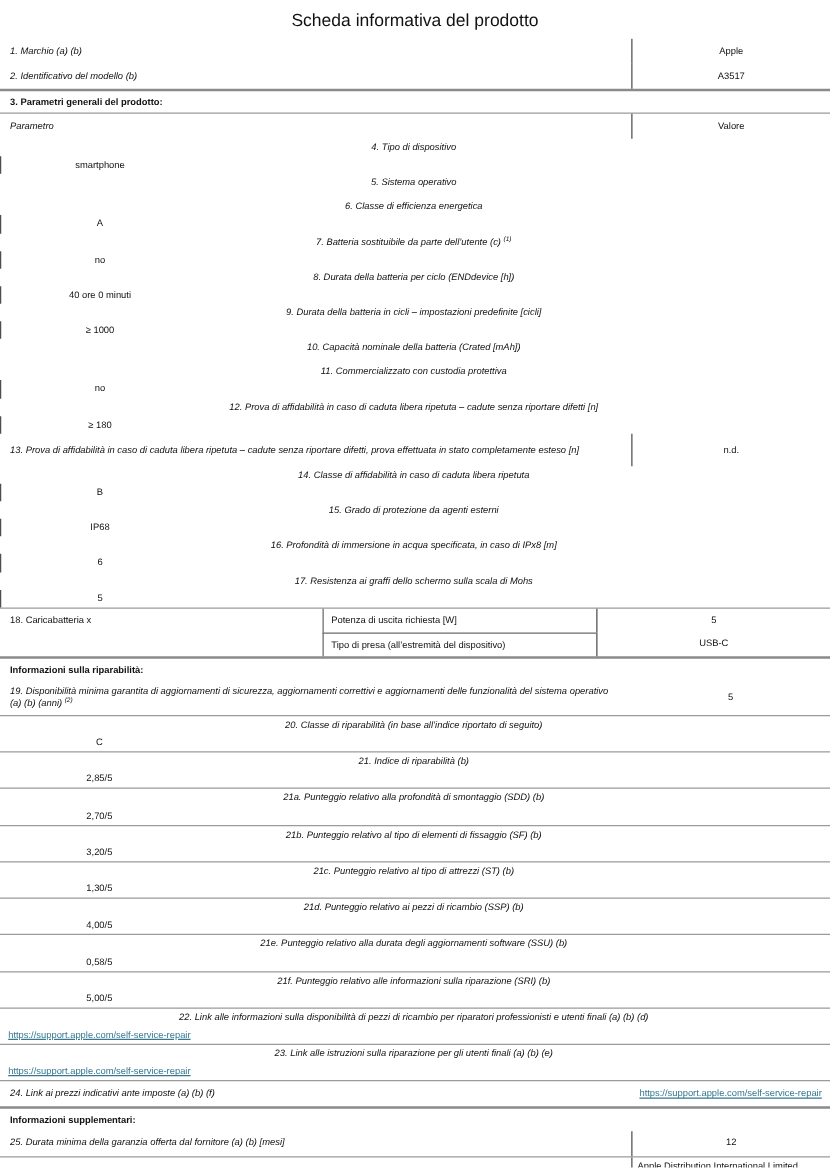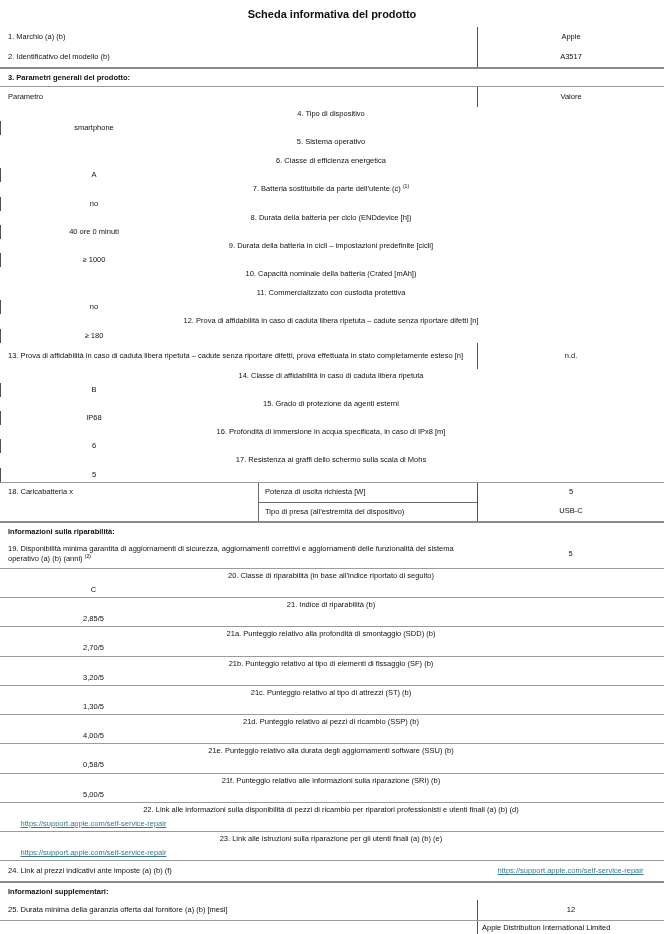--- a/index.html
+++ b/index.html
@@ -1,23 +1,23 @@
 <!DOCTYPE html>
 <html><head>
 <meta charset="utf-8">
 <style>
   html,body{margin:0;padding:0;background:#fff;}
   body{width:664px;height:934px;overflow:hidden;color:#111;
        font-family:"Liberation Sans", sans-serif;font-size:7.5px;line-height:1.35;}
   .sheet{width:664px;}
-  .title{text-align:center;font-weight:bold;font-size:11px;padding:7px 0 5px;}
+  .title{text-align:center;font-weight:normal;font-size:14px;padding:7px 0 5px;}
   
   .row{display:flex;align-items:center;}
-  .lbl{flex:1;padding:2px 10px 2px 8px;}
-  .val{width:187px;box-sizing:border-box;align-self:stretch;display:flex;
+  .lbl{flex:1;padding:2px 10px 2px 8px;font-style:italic;}
+  .val{width:159px;box-sizing:border-box;align-self:stretch;display:flex;
        align-items:center;justify-content:center;text-align:center;padding:2px 6px;}
   .divided .val{border-left:1px solid #4f4f4f;}
   .h19{min-height:19px;flex-direction:column;}
   .h20{min-height:20px;}
   .h26{min-height:26px;}
   .h28{min-height:28px;}
   
   .hr-thick{border-top:2px solid #8a8a8a;height:0;}
   .hr-thin{border-top:1px solid #9b9b9b;height:0;}
   .sec-hdr{font-weight:bold;padding:4px 8px 3px;}

